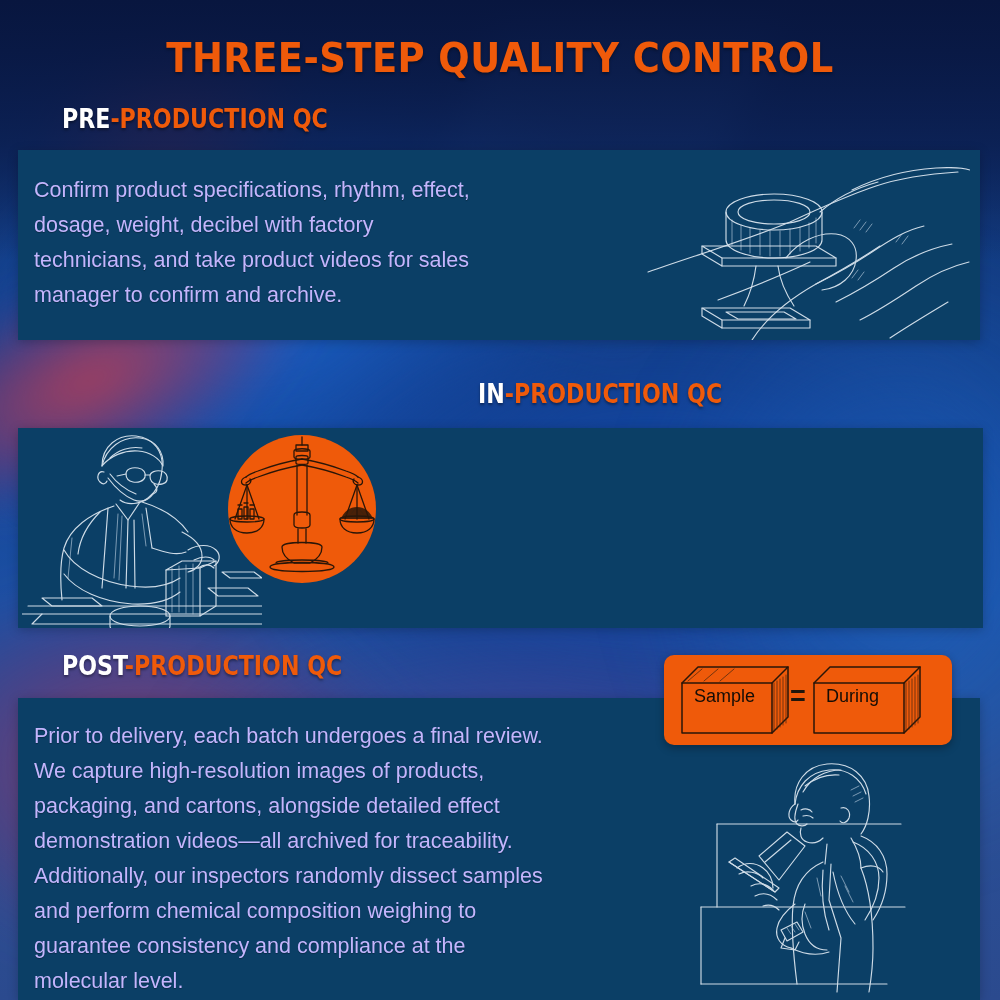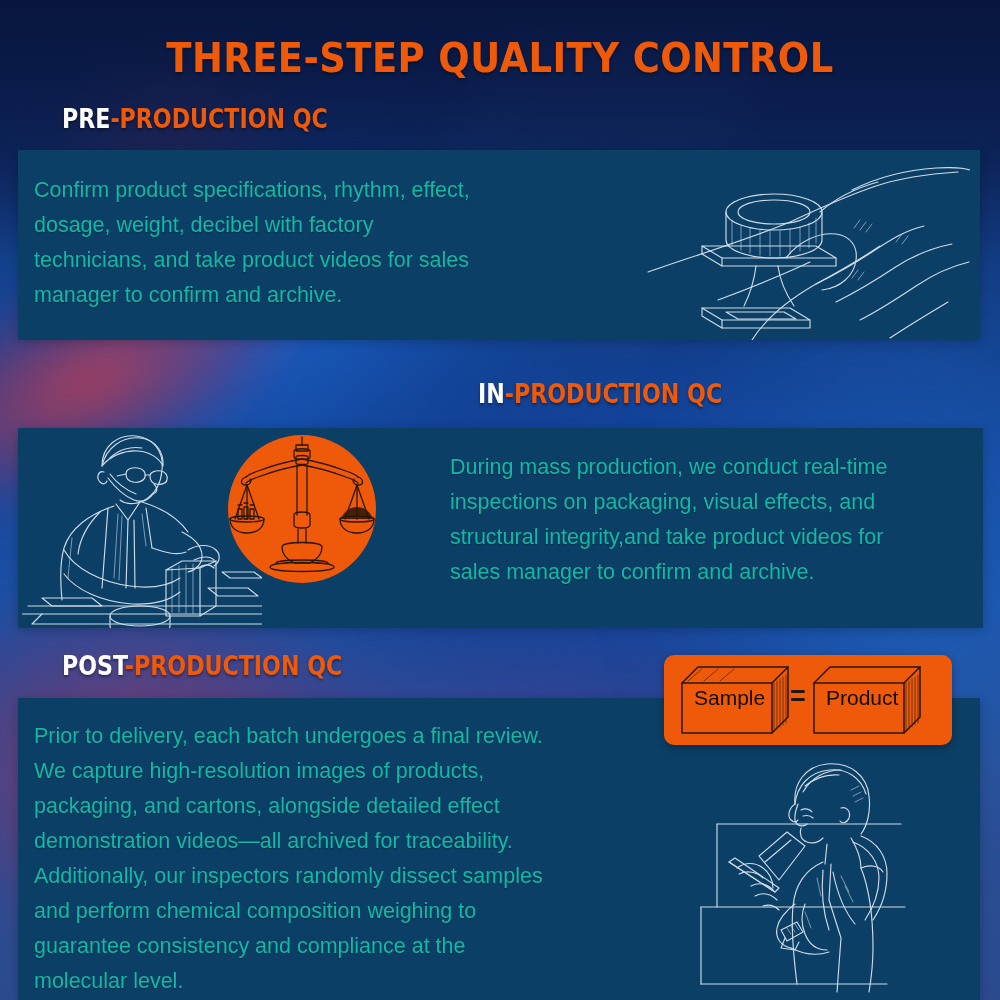--- a/index.html
+++ b/index.html
@@ -88,21 +88,21 @@
   .sect-head .o{color:#ef5a0a;}
 
   .panel{
     position:absolute;
     background:#0b3f66;
     box-shadow:0 2px 10px rgba(0,0,0,.22);
   }
 
   .body-text{
     position:absolute;
-    color:#14b8a6;
+    color:#c4b5fd;
     font-family:"Liberation Sans", sans-serif;
     font-size:21.5px;
     line-height:35px;
     white-space:pre-line;
     text-shadow:0 1px 1px rgba(0,0,0,.3);
   }
 
   
   .circle-orange{
     position:absolute;border-radius:50%;
@@ -117,21 +117,21 @@
     box-shadow:0 3px 8px rgba(0,0,0,.3);
   }
   .sp-eq{
     position:absolute;
     font-family:"Liberation Sans", sans-serif;
     font-weight:bold;font-size:27px;color:#20160c;
   }
   .sp-label{
     position:absolute;
     font-family:"Liberation Sans", sans-serif;
-    font-size:21px;color:#140d06;
+    font-size:18px;color:#140d06;
   }
 
   svg{display:block;}
   .ink{fill:none;stroke:#dfe9f2;stroke-width:1.15;stroke-linecap:round;stroke-linejoin:round;opacity:.92;}
   .ink-thin{fill:none;stroke:#c8d8e8;stroke-width:.8;stroke-linecap:round;stroke-linejoin:round;opacity:.75;}
   .ink-dark{fill:none;stroke:#2a1608;stroke-width:1.5;stroke-linecap:round;stroke-linejoin:round;}
   .ink-dark-thin{fill:none;stroke:#3a2210;stroke-width:.85;stroke-linecap:round;stroke-linejoin:round;opacity:.8;}
 </style>
 </head>
 <body>
@@ -351,24 +351,20 @@
 
       <path d="M113 84 C116 76 122 72 129 72 C136 72 142 76 145 84 Z" style="fill:#2a1608;opacity:.85;stroke:none;"></path>
       <g class="ink-dark-thin">
         <path d="M118 80 L121 76"></path>
           <path d="M124 78 L127 74"></path>
           <path d="M132 75 L135 79"></path>
       </g>
     </svg>
   </div>
 
-  <div class="body-text" style="left:450px;top:450px;width:540px;">During mass production, we conduct real-time
-inspections on packaging, visual effects, and
-structural integrity,and take product videos for
-sales manager to confirm and archive.</div>
 
   <div class="sect-head" style="left:62px;top:650px;">
     <span class="w">POST</span><span class="o">-PRODUCTION QC</span>
   </div>
 
   <div class="panel" style="left:18px;top:698px;width:962px;height:302px;"></div>
 
   <div class="body-text" style="left:34px;top:719px;width:630px;">Prior to delivery, each batch undergoes a final review.
 We capture high-resolution images of products,
 packaging, and cartons, alongside detailed effect
@@ -401,21 +397,21 @@
           <path d="M248 24 L248 72"></path>
         <path d="M251 22 L251 70"></path>
           <path d="M254 20 L254 68"></path>
         <path d="M24 26 L38 14"></path>
           <path d="M40 26 L54 14"></path>
           <path d="M56 26 L70 14"></path>
       </g>
     </svg>
     <div class="sp-label" style="left:30px;top:31px;">Sample</div>
     <div class="sp-eq" style="left:126px;top:26px;">=</div>
-    <div class="sp-label" style="left:162px;top:31px;">Product</div>
+    <div class="sp-label" style="left:162px;top:31px;">During</div>
   </div>
 
   <div style="position:absolute;left:655px;top:752px;width:330px;height:248px;overflow:hidden;">
     <svg width="330" height="248" viewBox="0 0 330 248">
       <g class="ink">
 
         <path d="M62 72 L246 72"></path>
         <path d="M62 72 L62 155"></path>
         <path d="M46 155 L250 155"></path>
         <path d="M46 155 L46 232"></path>

